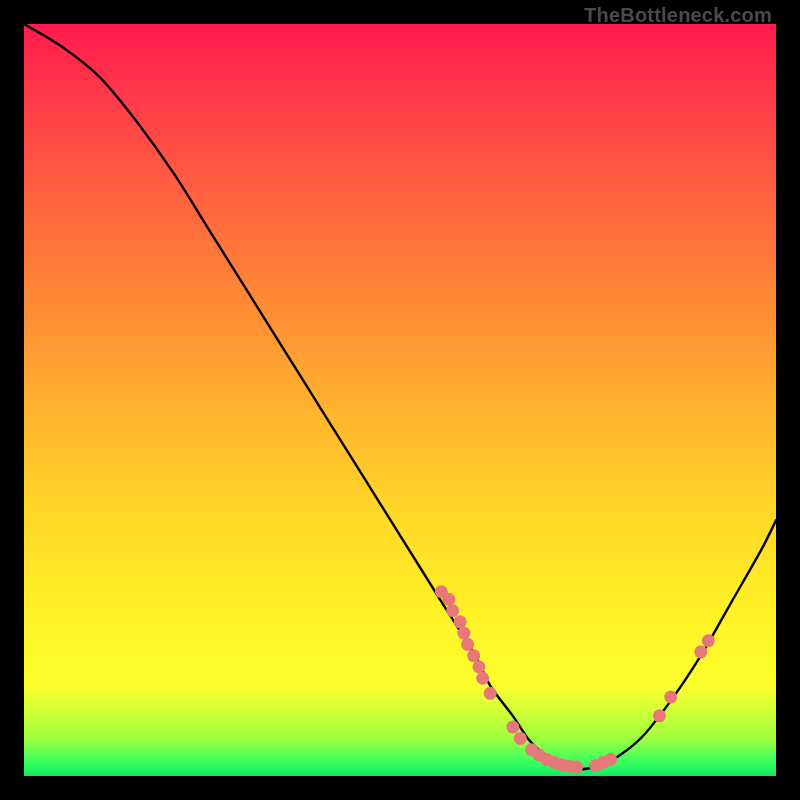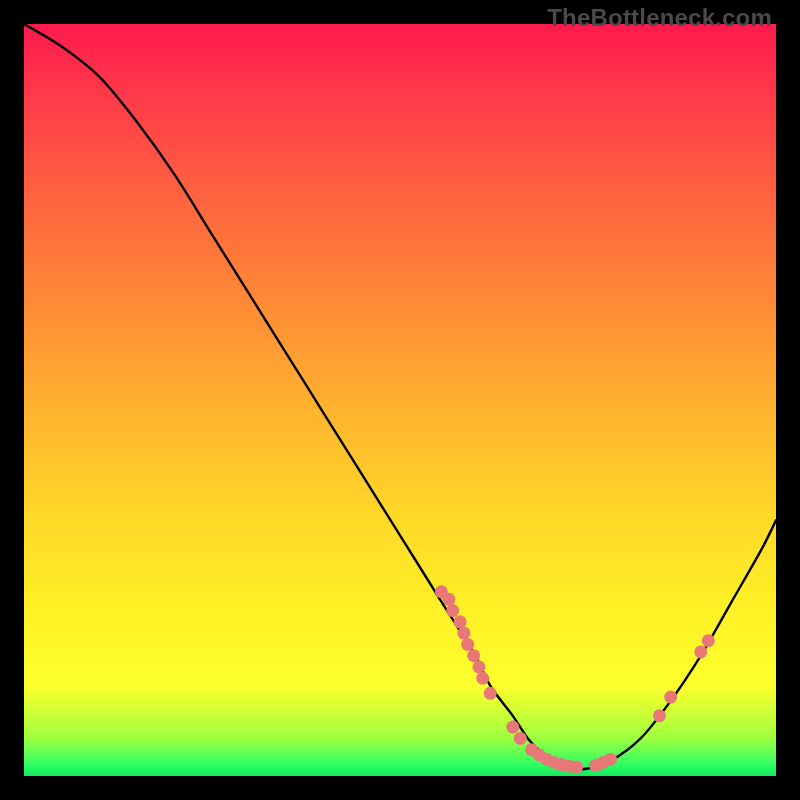--- a/index.html
+++ b/index.html
@@ -29,21 +29,21 @@
       #9fff3f 95%,
       #2eff63 98.5%,
       #14e860 100%
     );
   }
   .watermark {
     position: absolute;
     top: 4px;
     right: 28px;
     color: #4a4a4a;
-    font-size: 24px;
+    font-size: 20px;
     font-weight: 600;
     letter-spacing: 0.2px;
     user-select: none;
   }
   svg {
     position: absolute;
     left: 0;
     top: 0;
   }
 </style>

